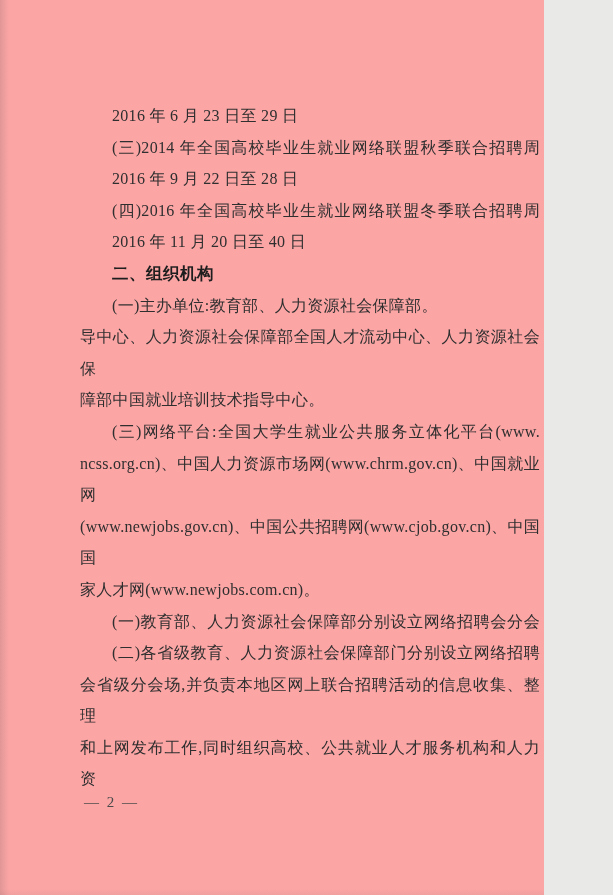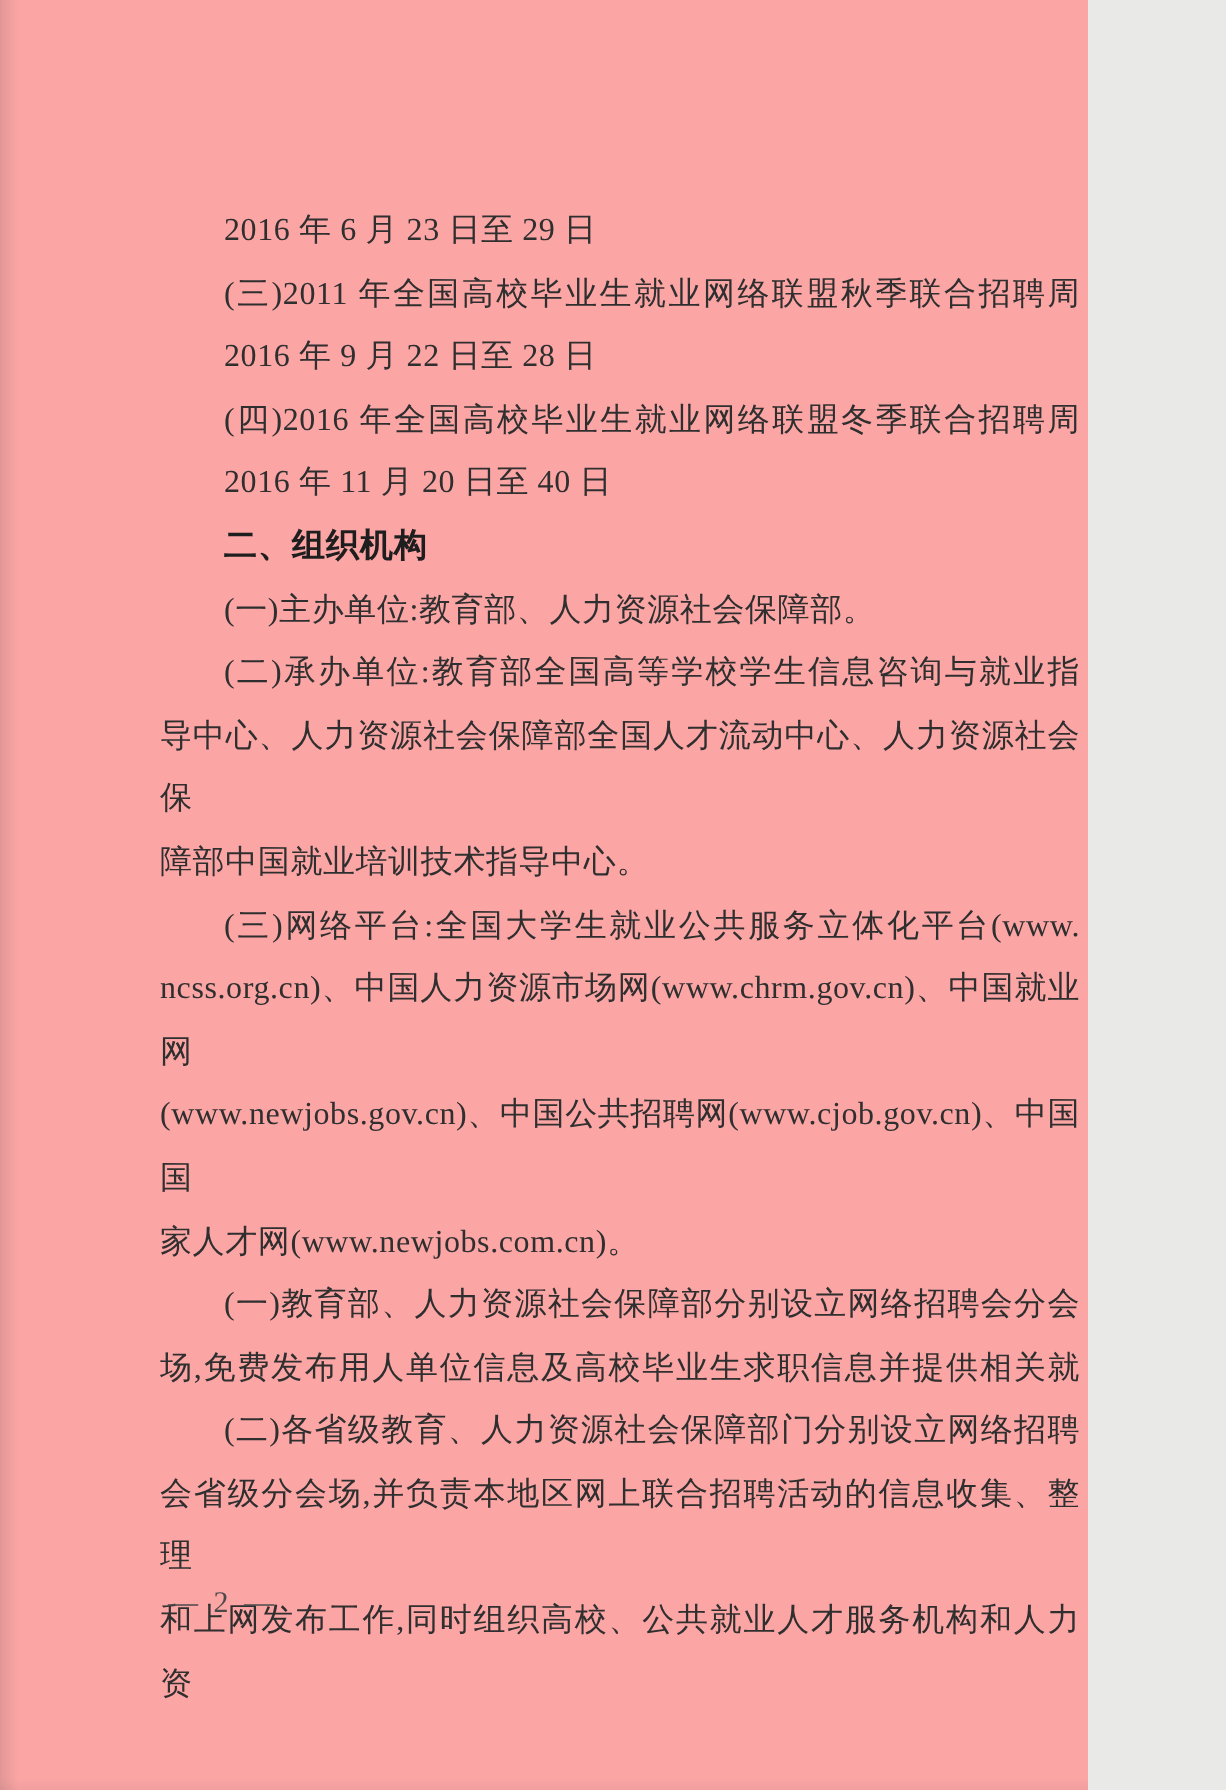--- a/index.html
+++ b/index.html
@@ -67,35 +67,33 @@
 </style>
 </head>
 <body>
 
 <div class="page">
   <div class="edge-left"></div>
   <div class="edge-bottom"></div>
 
   <div class="content">
     <div class="ln indent">2016 年 6 月 23 日至 29 日</div>
-    <div class="ln indent justify">(三)2011 年全国高校毕业生就业网络联盟秋季联合招聘周</div>
+    <div class="ln indent justify">(三)2014 年全国高校毕业生就业网络联盟秋季联合招聘周</div>
     <div class="ln indent">2016 年 9 月 22 日至 28 日</div>
     <div class="ln indent justify">(四)2016 年全国高校毕业生就业网络联盟冬季联合招聘周</div>
     <div class="ln indent">2016 年 11 月 20 日至 40 日</div>
     <div class="ln indent heading">二、组织机构</div>
     <div class="ln indent">(一)主办单位:教育部、人力资源社会保障部。</div>
-    <div class="ln indent justify">(二)承办单位:教育部全国高等学校学生信息咨询与就业指</div>
     <div class="ln justify">导中心、人力资源社会保障部全国人才流动中心、人力资源社会保</div>
     <div class="ln">障部中国就业培训技术指导中心。</div>
     <div class="ln indent justify">(三)网络平台:全国大学生就业公共服务立体化平台(www.</div>
     <div class="ln justify">ncss.org.cn)、中国人力资源市场网(www.chrm.gov.cn)、中国就业网</div>
     <div class="ln justify">(www.newjobs.gov.cn)、中国公共招聘网(www.cjob.gov.cn)、中国国</div>
     <div class="ln">家人才网(www.newjobs.com.cn)。</div>
     <div class="ln indent justify">(一)教育部、人力资源社会保障部分别设立网络招聘会分会</div>
-    <div class="ln justify">场,免费发布用人单位信息及高校毕业生求职信息并提供相关就</div>
     <div class="ln indent justify">(二)各省级教育、人力资源社会保障部门分别设立网络招聘</div>
     <div class="ln justify">会省级分会场,并负责本地区网上联合招聘活动的信息收集、整理</div>
     <div class="ln justify">和上网发布工作,同时组织高校、公共就业人才服务机构和人力资</div>
 
   </div>
 
   <div class="page-number">— 2 —</div>
 </div>
 
 </body></html>

